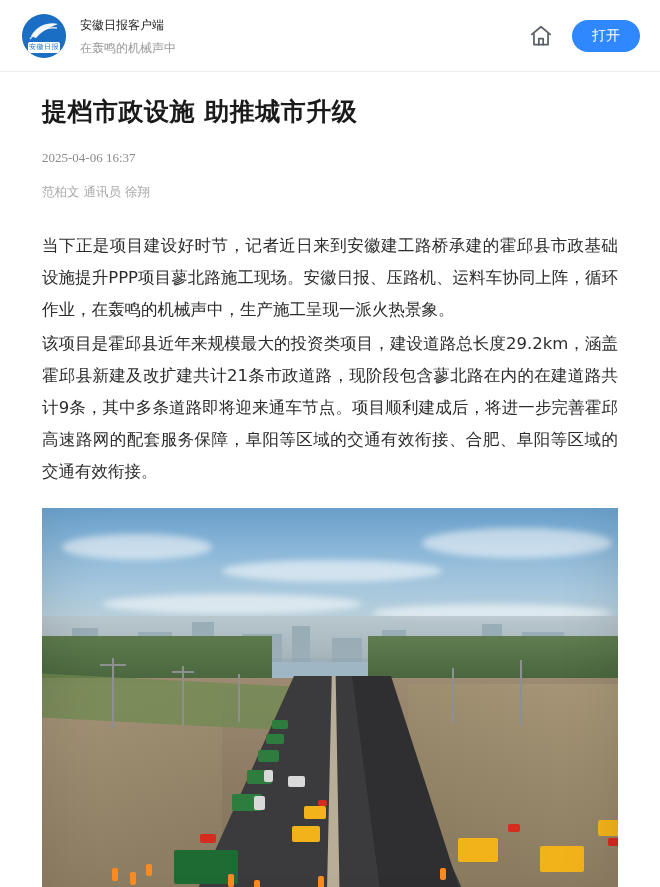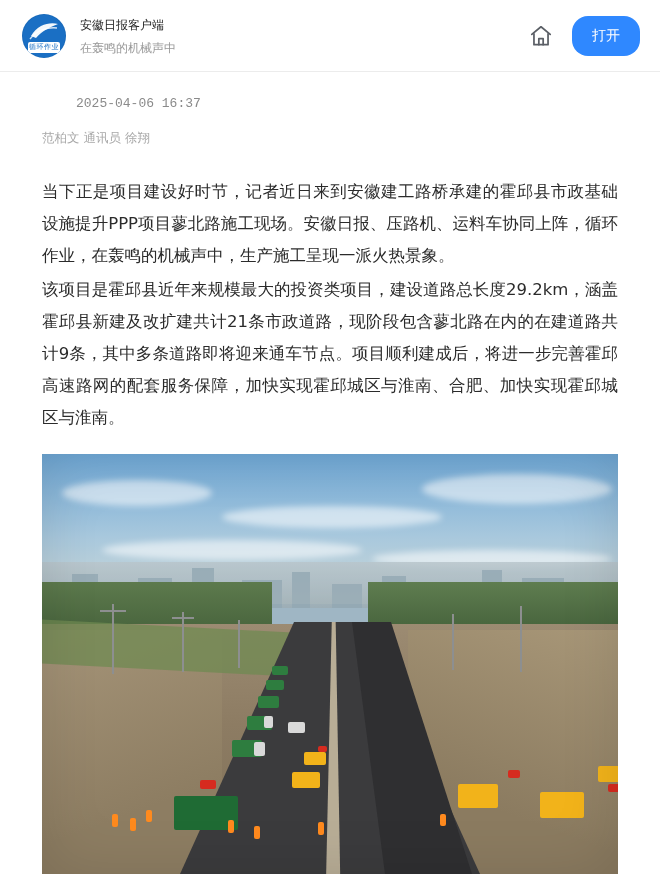--- a/index.html
+++ b/index.html
@@ -84,21 +84,21 @@
   .home-icon {
     width: 26px;
     height: 26px;
     display: block;
   }
   .open-btn {
     background: #2f88ff;
     color: #ffffff;
     border: none;
     border-radius: 16px;
-    height: 40px;
+    height: 32px;
     padding: 0 20px;
     font-size: 14px;
     cursor: pointer;
     font-family: "DejaVu Sans", sans-serif;
   }
 
   
   .article {
     padding: 22px 42px 0 42px;
   }
@@ -109,22 +109,21 @@
     line-height: 36px;
     letter-spacing: 0.5px;
     margin: 0 0 18px 0;
     font-family: "DejaVu Sans", sans-serif;
   }
   .timestamp {
     font-size: 13px;
     color: #8a8a8a;
     line-height: 20px;
     margin-bottom: 14px;
-    font-family: Liberation Mono, monospace;
-    margin-left: 34px;
+    font-family: Liberation Serif, serif;
   }
   .byline {
     font-size: 12.5px;
     color: #a8a8a8;
     line-height: 20px;
     margin-bottom: 28px;
     font-family: "DejaVu Sans", sans-serif;
   }
   .body-para {
     font-size: 16.5px;
@@ -242,21 +241,21 @@
 </head>
 <body>
 
 <div class="appbar">
 
   <div class="app-logo">
     <svg class="swoosh" viewBox="0 0 32 20">
       <path d="M3 15 C 10 3, 22 1, 30 3 C 22 6, 14 10, 8 17 Z" fill="#ffffff" opacity="0.95"></path>
       <path d="M2 18 C 9 9, 20 6, 29 7" stroke="#ffffff" stroke-width="1.4" fill="none" opacity="0.8"></path>
     </svg>
-    <div class="badge">循环作业</div>
+    <div class="badge">安徽日报</div>
   </div>
 
   <div class="app-titles">
     <div class="app-name">安徽日报客户端</div>
     <div class="app-sub">在轰鸣的机械声中</div>
   </div>
 
   <div class="appbar-actions">
     <span>
       <svg class="home-icon" viewBox="0 0 24 24" fill="none" stroke="#5b5f66" stroke-width="1.6" stroke-linecap="round" stroke-linejoin="round">
@@ -264,27 +263,28 @@
         <path d="M5.5 10 V20 H18.5 V10"></path>
         <path d="M10 20 V14.5 H14 V20"></path>
       </svg>
     </span>
     <button class="open-btn">打开</button>
   </div>
 </div>
 
 <div class="article">
 
+  <h1 class="headline">提档市政设施 助推城市升级</h1>
 
   <div class="timestamp">2025-04-06 16:37</div>
 
   <div class="byline">范柏文 通讯员 徐翔</div>
 
   <p class="body-para">当下正是项目建设好时节，记者近日来到安徽建工路桥承建的霍邱县市政基础设施提升PPP项目蓼北路施工现场。安徽日报、压路机、运料车协同上阵，循环作业，在轰鸣的机械声中，生产施工呈现一派火热景象。</p>
-  <p class="body-para">该项目是霍邱县近年来规模最大的投资类项目，建设道路总长度29.2km，涵盖霍邱县新建及改扩建共计21条市政道路，现阶段包含蓼北路在内的在建道路共计9条，其中多条道路即将迎来通车节点。项目顺利建成后，将进一步完善霍邱高速路网的配套服务保障，加快实现霍邱城区与淮南、合肥、加快实现霍邱城区与淮南。</p>
+  <p class="body-para">该项目是霍邱县近年来规模最大的投资类项目，建设道路总长度29.2km，涵盖霍邱县新建及改扩建共计21条市政道路，现阶段包含蓼北路在内的在建道路共计9条，其中多条道路即将迎来通车节点。项目顺利建成后，将进一步完善霍邱高速路网的配套服务保障，阜阳等区域的交通有效衔接、合肥、阜阳等区域的交通有效衔接。</p>
 </div>
 
 <div class="photo-wrap">
   <div class="photo" role="img">
 
     <div class="sky"></div>
     <div class="cloud c1"></div>
     <div class="cloud c2"></div>
     <div class="cloud c3"></div>
     <div class="cloud c4"></div>

